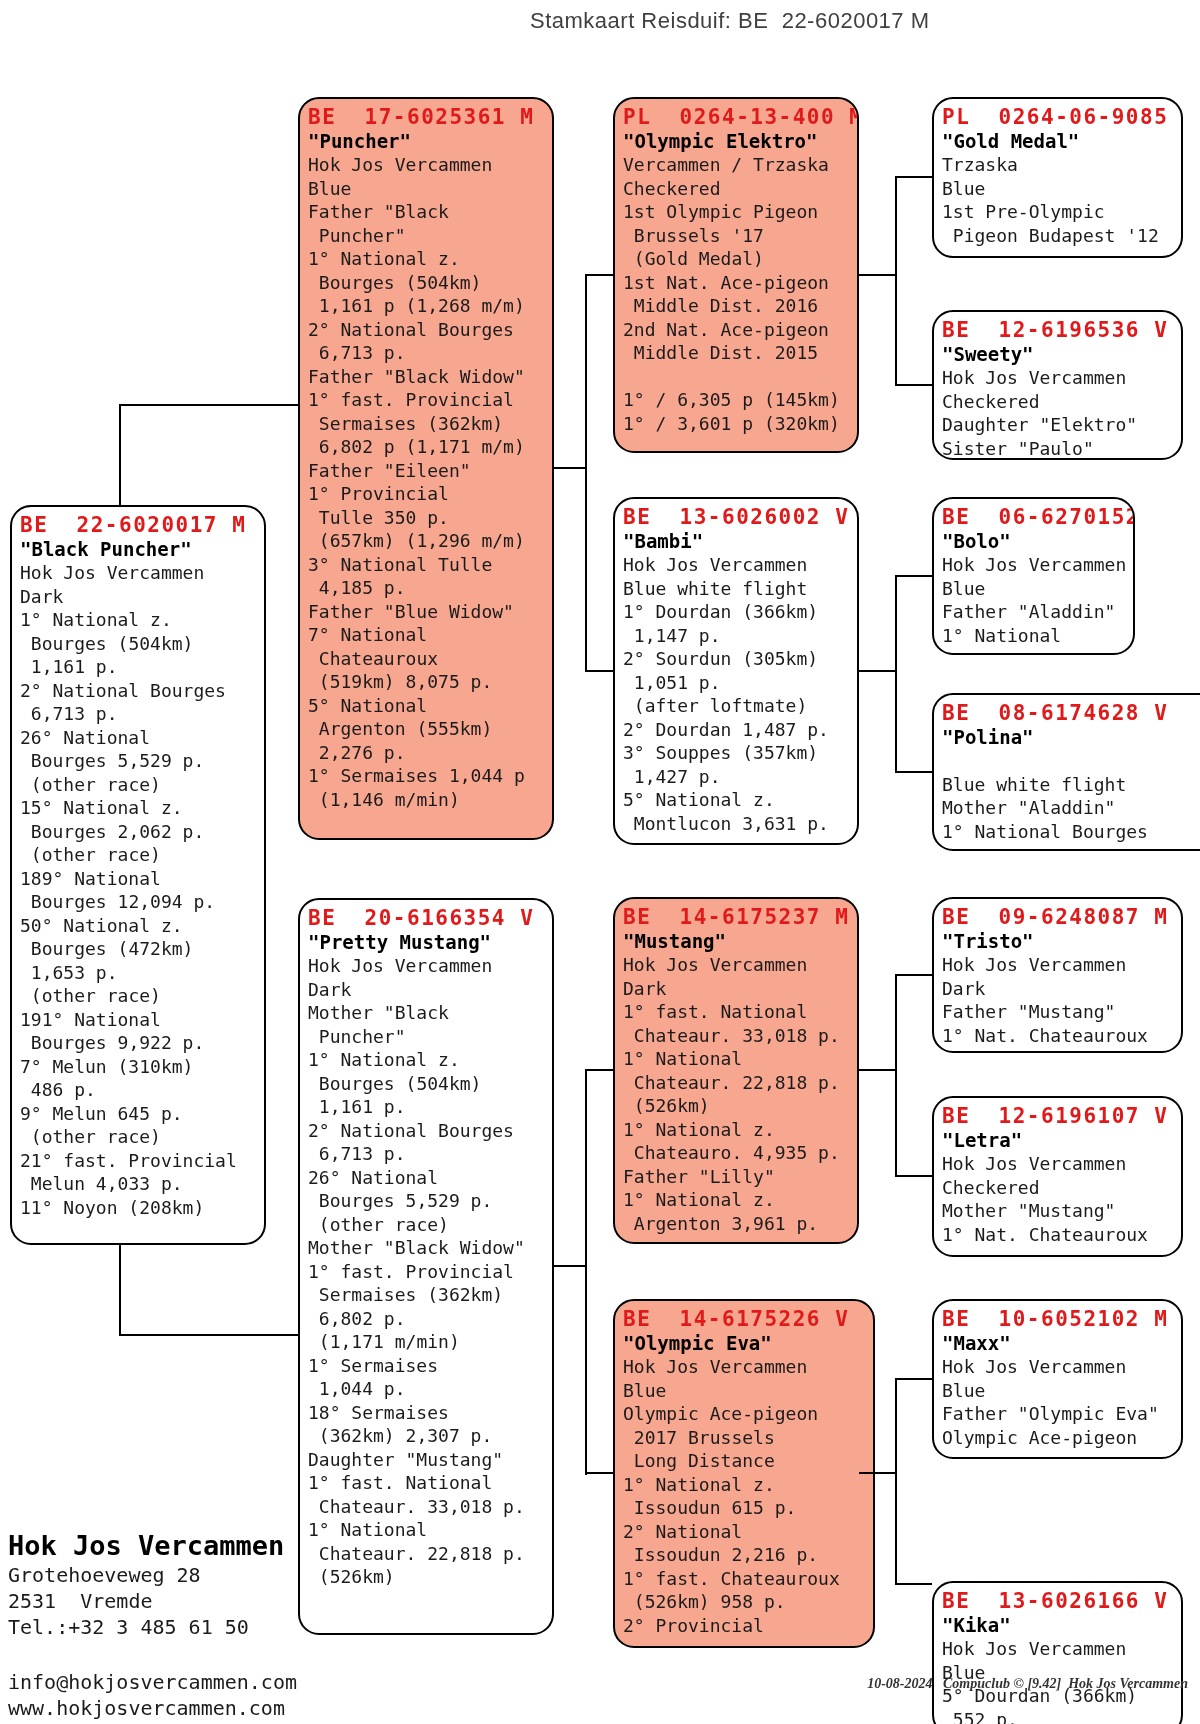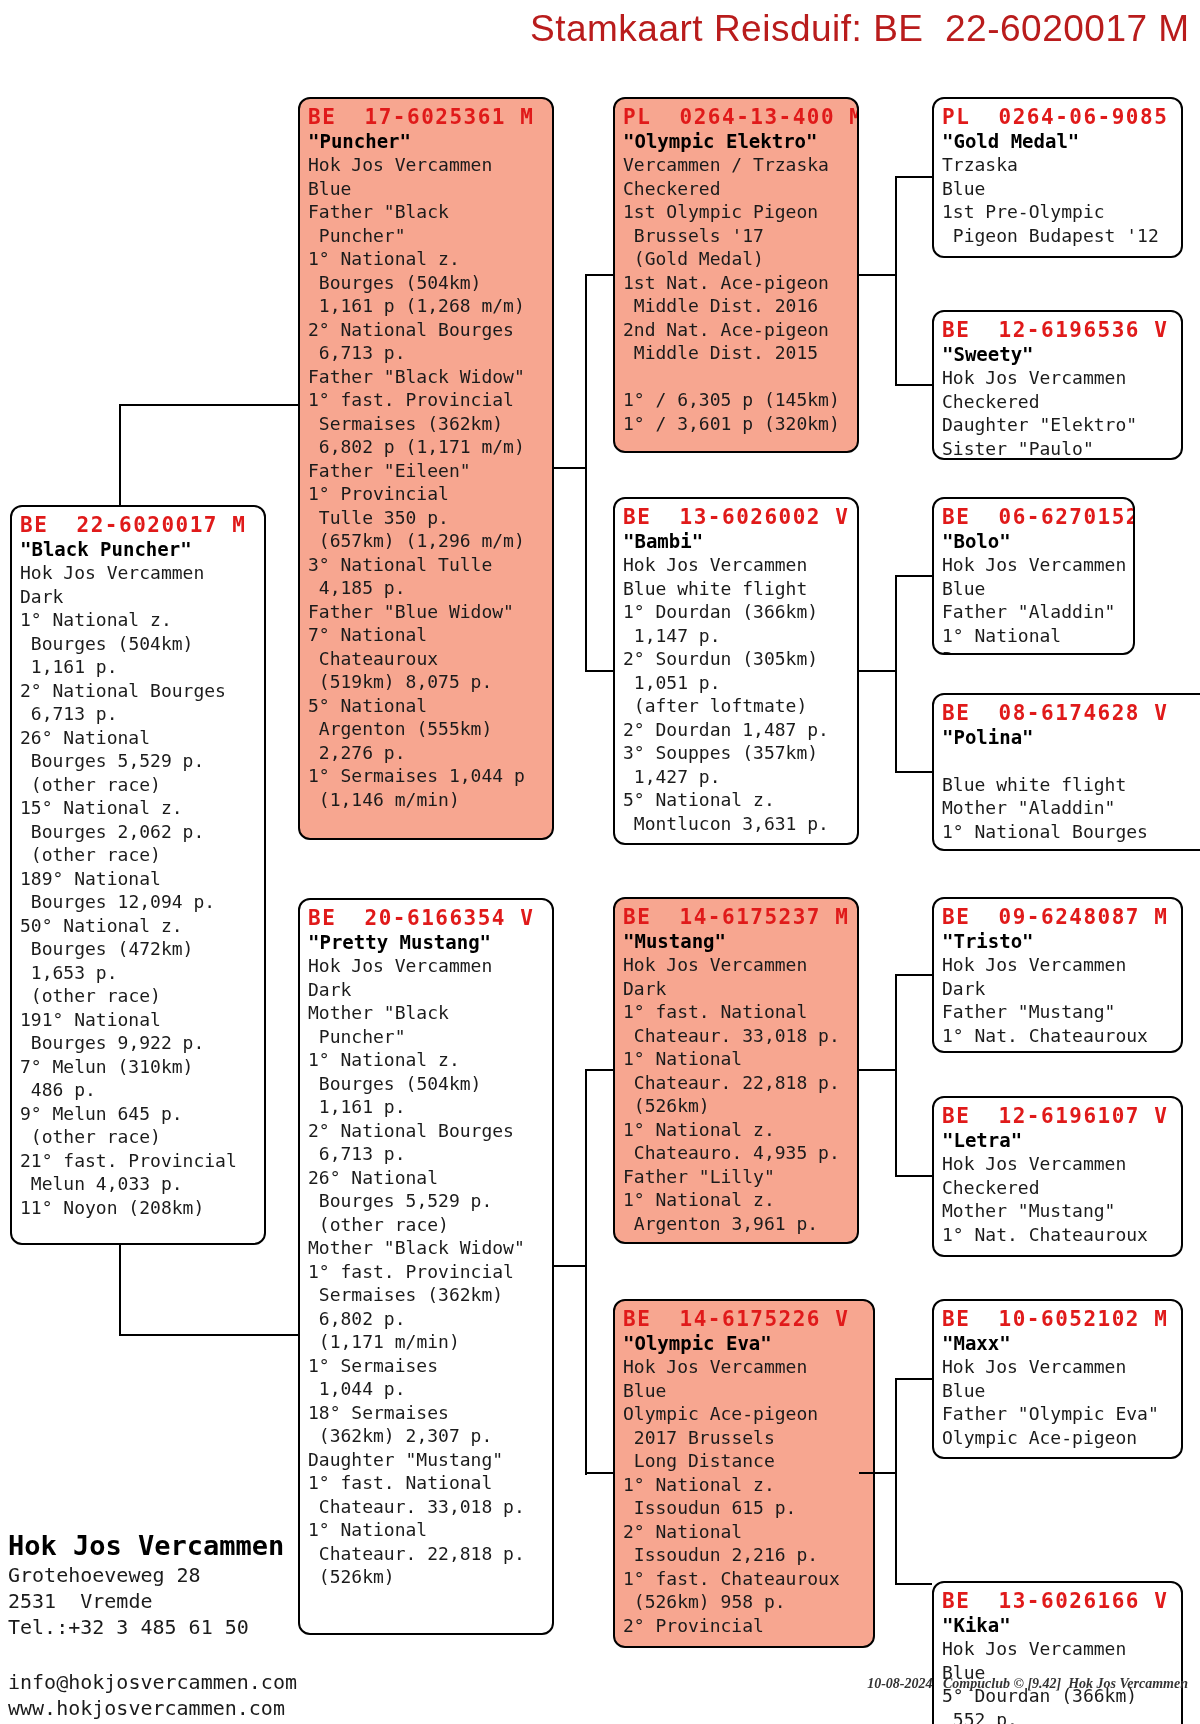--- a/index.html
+++ b/index.html
@@ -4,25 +4,25 @@
 <style>
   :root { --pink:#f7a690; --red:#e01a1a; --ink:#1b1b1b; --line:#000; }
   * { box-sizing:border-box; }
   html,body { margin:0; padding:0; background:#fff; }
   .page {
     position:relative; width:1200px; height:1724px; background:#ffffff;
     font-family:"DejaVu Sans Mono", monospace; color:var(--ink); overflow:hidden;
   }
   .title {
     position:absolute; left:530px; top:8px;
-    font-family:"Liberation Sans", sans-serif; font-size:37px; color:#b91c1c;
+    font-family:"Liberation Sans", sans-serif; font-size:22px; color:#404040;
     white-space:pre; letter-spacing:0.5px;
   }
   .box {
-    position:absolute; border:2px solid #000; border-radius:12px;
+    position:absolute; border:2px solid #000; border-radius:21px;
     background:#fff; padding:5px 5px 0 8px; overflow:hidden;
   }
   .box.pink { background:var(--pink); }
   .ring {
     color:var(--red); font-weight:bold; font-size:21px; line-height:26px;
     white-space:pre; letter-spacing:1.5px;
   }
   .pname { font-weight:bold; font-size:19px; line-height:23px; white-space:pre; color:#000; }
   .pbody { font-size:18px; line-height:23.5px; white-space:pre-wrap; color:var(--ink); }
   .ln { position:absolute; background:var(--line); }

